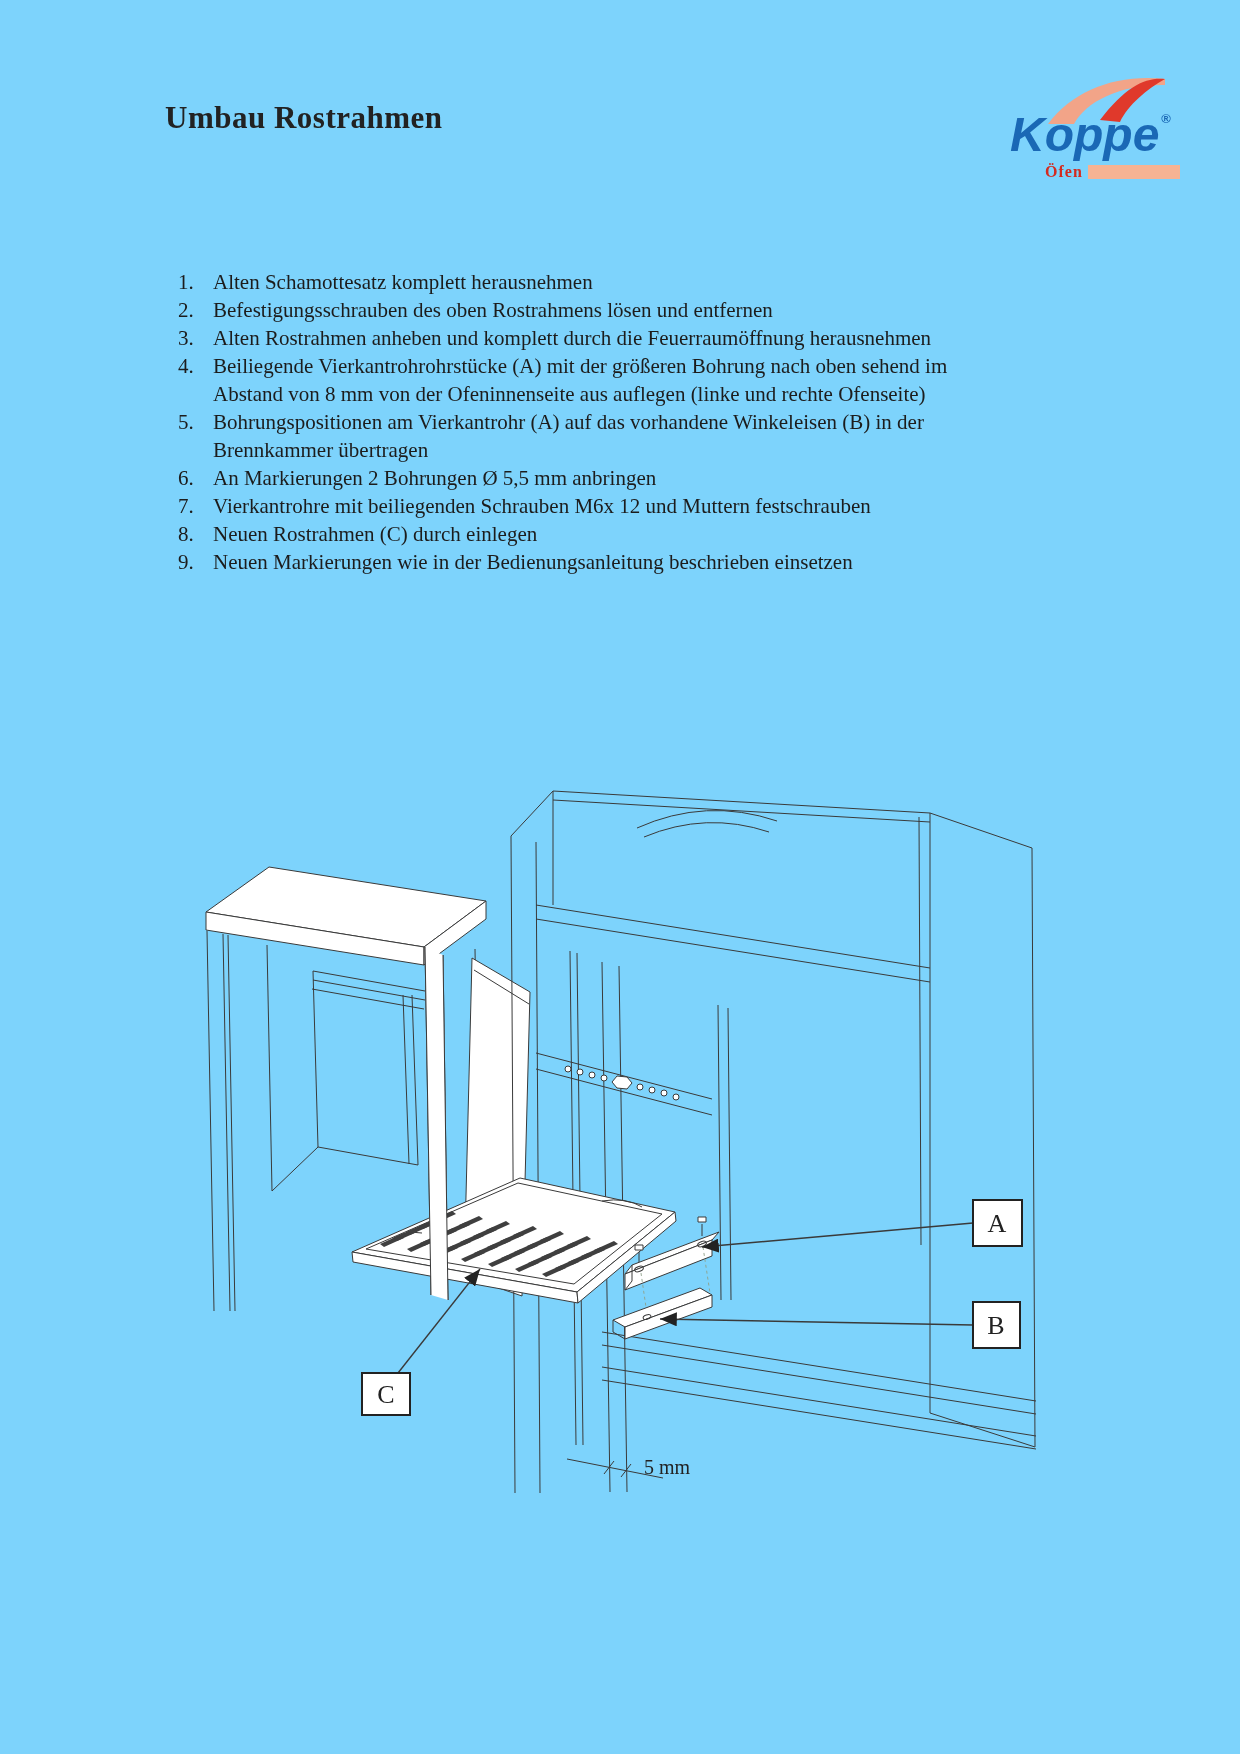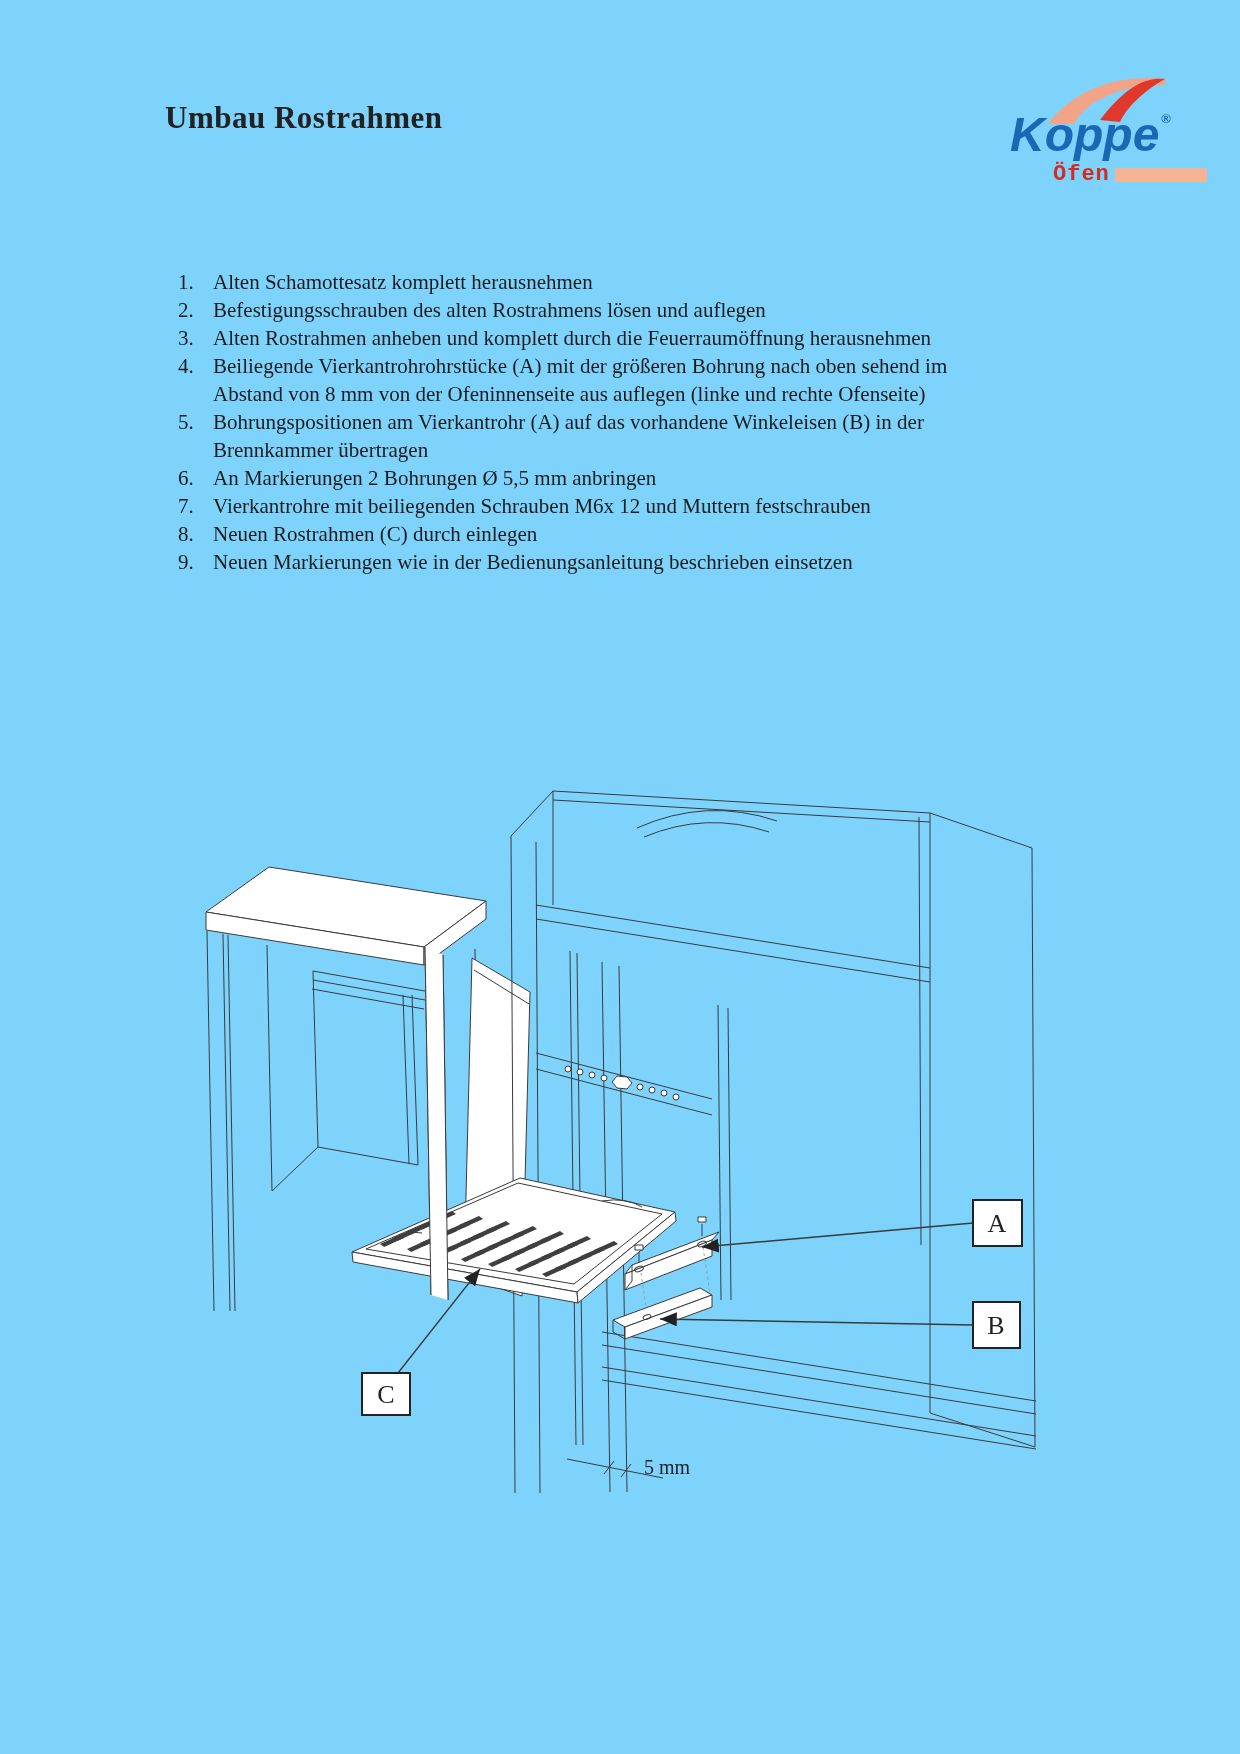--- a/index.html
+++ b/index.html
@@ -24,24 +24,23 @@
   .logo .brand{
     position:absolute;left:22px;top:32px;
     font-family:"Liberation Sans", sans-serif;
     font-style:italic;font-weight:bold;
     font-size:48px;line-height:1;
     color:#1a68b5;letter-spacing:0px;margin-top:7px;
   }
   .logo .brand sup{font-size:13px;font-style:normal;vertical-align:28px;margin-left:2px;}
   .logo .bottom{position:absolute;left:57px;top:90px;white-space:nowrap;}
   .logo .oefen{
-    font-family:Liberation Mono, monospace;
-    font-weight:bold;font-size:22px;letter-spacing:1px;color:#d42a1f;
+    font-family:Liberation Serif, serif;
+    font-weight:bold;font-size:16px;letter-spacing:1px;color:#d42a1f;
     vertical-align:middle;
-    margin-left:8px;
   }
   .logo .bar{
     display:inline-block;width:92px;height:14px;background:#f6b393;
     margin-left:5px;vertical-align:middle;
   }
   
   .instructions{
     position:absolute;left:178px;top:268px;width:800px;
     font-size:21px;line-height:28px;
   }
@@ -78,21 +77,21 @@
     </div>
   </div>
 
   <div class="instructions">
     <div class="li">
         <span class="num">1.</span>
         <span class="txt">Alten Schamottesatz komplett herausnehmen</span>
       </div>
     <div class="li">
         <span class="num">2.</span>
-        <span class="txt">Befestigungsschrauben des alten Rostrahmens lösen und auflegen</span>
+        <span class="txt">Befestigungsschrauben des oben Rostrahmens lösen und entfernen</span>
       </div>
     <div class="li">
         <span class="num">3.</span>
         <span class="txt">Alten Rostrahmen anheben und komplett durch die Feuerraumöffnung herausnehmen</span>
       </div>
     <div class="li">
         <span class="num">4.</span>
         <span class="txt">Beiliegende Vierkantrohrohrstücke (A) mit der größeren Bohrung nach oben sehend im Abstand von 8 mm von der Ofeninnenseite aus auflegen (linke und rechte Ofenseite)</span>
       </div>
     <div class="li">

